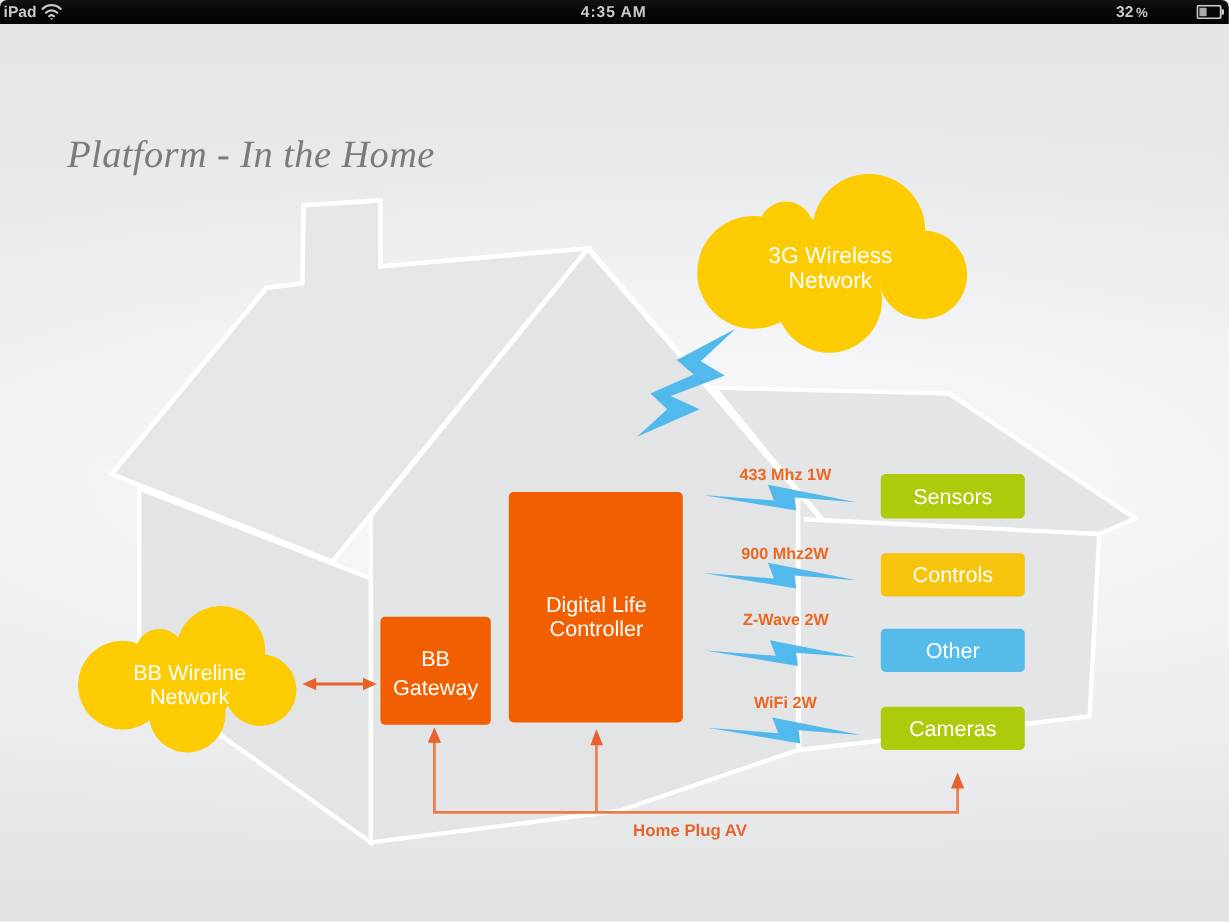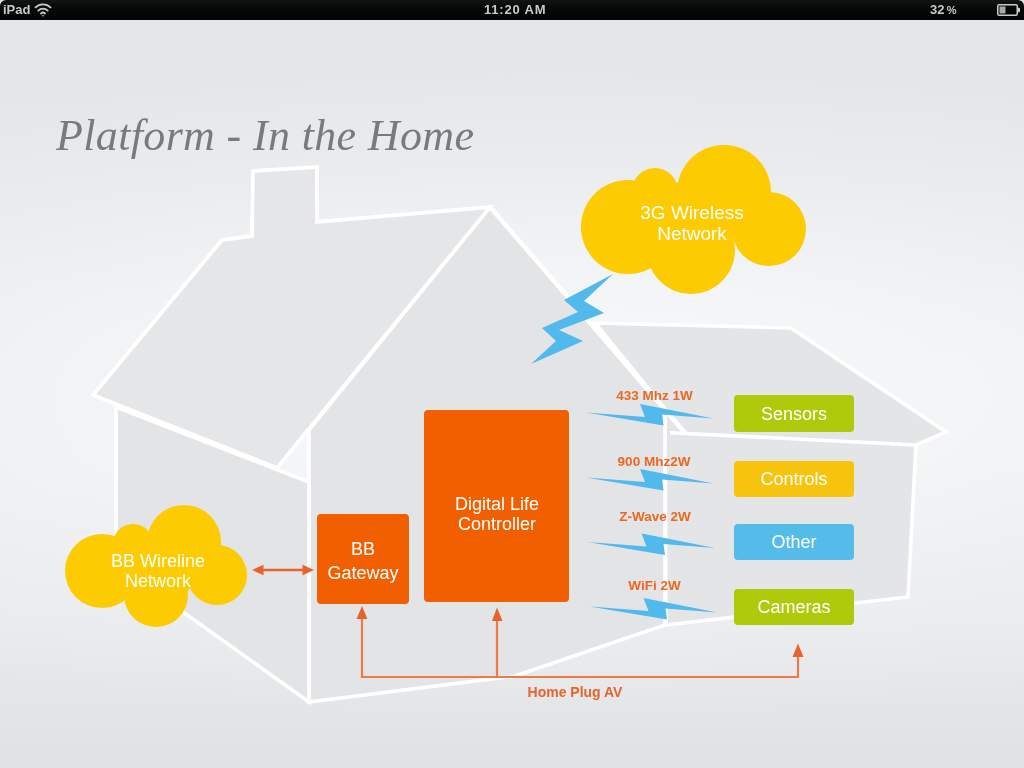--- a/index.html
+++ b/index.html
@@ -17,32 +17,32 @@
 
   <svg style="position:absolute;left:34px;top:3px;" width="18" height="14" viewBox="0 0 18 14">
     <g fill="none" stroke="#c9cbca" stroke-width="1.8" stroke-linecap="round">
       <path d="M1.5,4.4 A10.6,10.6 0 0 1 16.5,4.4"></path>
       <path d="M4.3,7.6 A6.6,6.6 0 0 1 13.7,7.6"></path>
       <path d="M7,10.5 A2.9,2.9 0 0 1 11,10.5"></path>
     </g>
     <path d="M7.7,12.2 L10.3,12.2 L9,13.8 Z" fill="#c9cbca"></path>
   </svg>
 
-  <span style="position:absolute;left:484px;top:2px;letter-spacing:0.8px;">11:20 AM</span>
+  <span style="position:absolute;left:484px;top:2px;letter-spacing:0.8px;">4:35 AM</span>
 
   <span style="position:absolute;left:930px;top:2px;">32<span style="font-size:11px;"> %</span></span>
 
   <svg style="position:absolute;left:997px;top:4px;" width="23" height="12" viewBox="0 0 23 12">
     <rect x="0.75" y="0.75" width="19.5" height="10.5" rx="1.5" fill="none" stroke="#c9cbca" stroke-width="1.5"></rect>
     <rect x="2.5" y="2.5" width="6" height="7" fill="#a9abaa"></rect>
     <path d="M21,3.8 h1 a1,1 0 0 1 1,1 v2.4 a1,1 0 0 1 -1,1 h-1 Z" fill="#c9cbca"></path>
   </svg>
 </div>
 
-<div style="position:absolute;left:56px;top:110px;width:600px;font-family:'Liberation Serif',serif;font-style:italic;font-size:44px;color:#797a7c;letter-spacing:0.35px;transform:translateZ(0);">Platform - In the Home</div>
+<div style="position:absolute;left:56px;top:110px;width:600px;font-family:'Liberation Serif',serif;font-style:italic;font-size:32px;color:#797a7c;letter-spacing:0.35px;transform:translateZ(0);">Platform - In the Home</div>
 
 <svg style="position:absolute;left:0;top:0;transform:translateZ(0);" width="1024" height="768" viewBox="0 0 1024 768">
 
   <polygon points="595,323 791,328 946,432 916,445 908,597 666,625 665,409" fill="#e3e5e7" stroke="#ffffff" stroke-width="3.6" stroke-linejoin="miter"></polygon>
 
   <line x1="670" y1="432.7" x2="916" y2="445" stroke="#ffffff" stroke-width="3.6"></line>
 
   <polygon points="309,430 490,207 665,409 665,625 515,676 309,702" fill="#e3e4e6" stroke="#ffffff" stroke-width="3.6" stroke-linejoin="miter"></polygon>
 
   <line x1="490" y1="207" x2="686" y2="434" stroke="#ffffff" stroke-width="4.5"></line>

